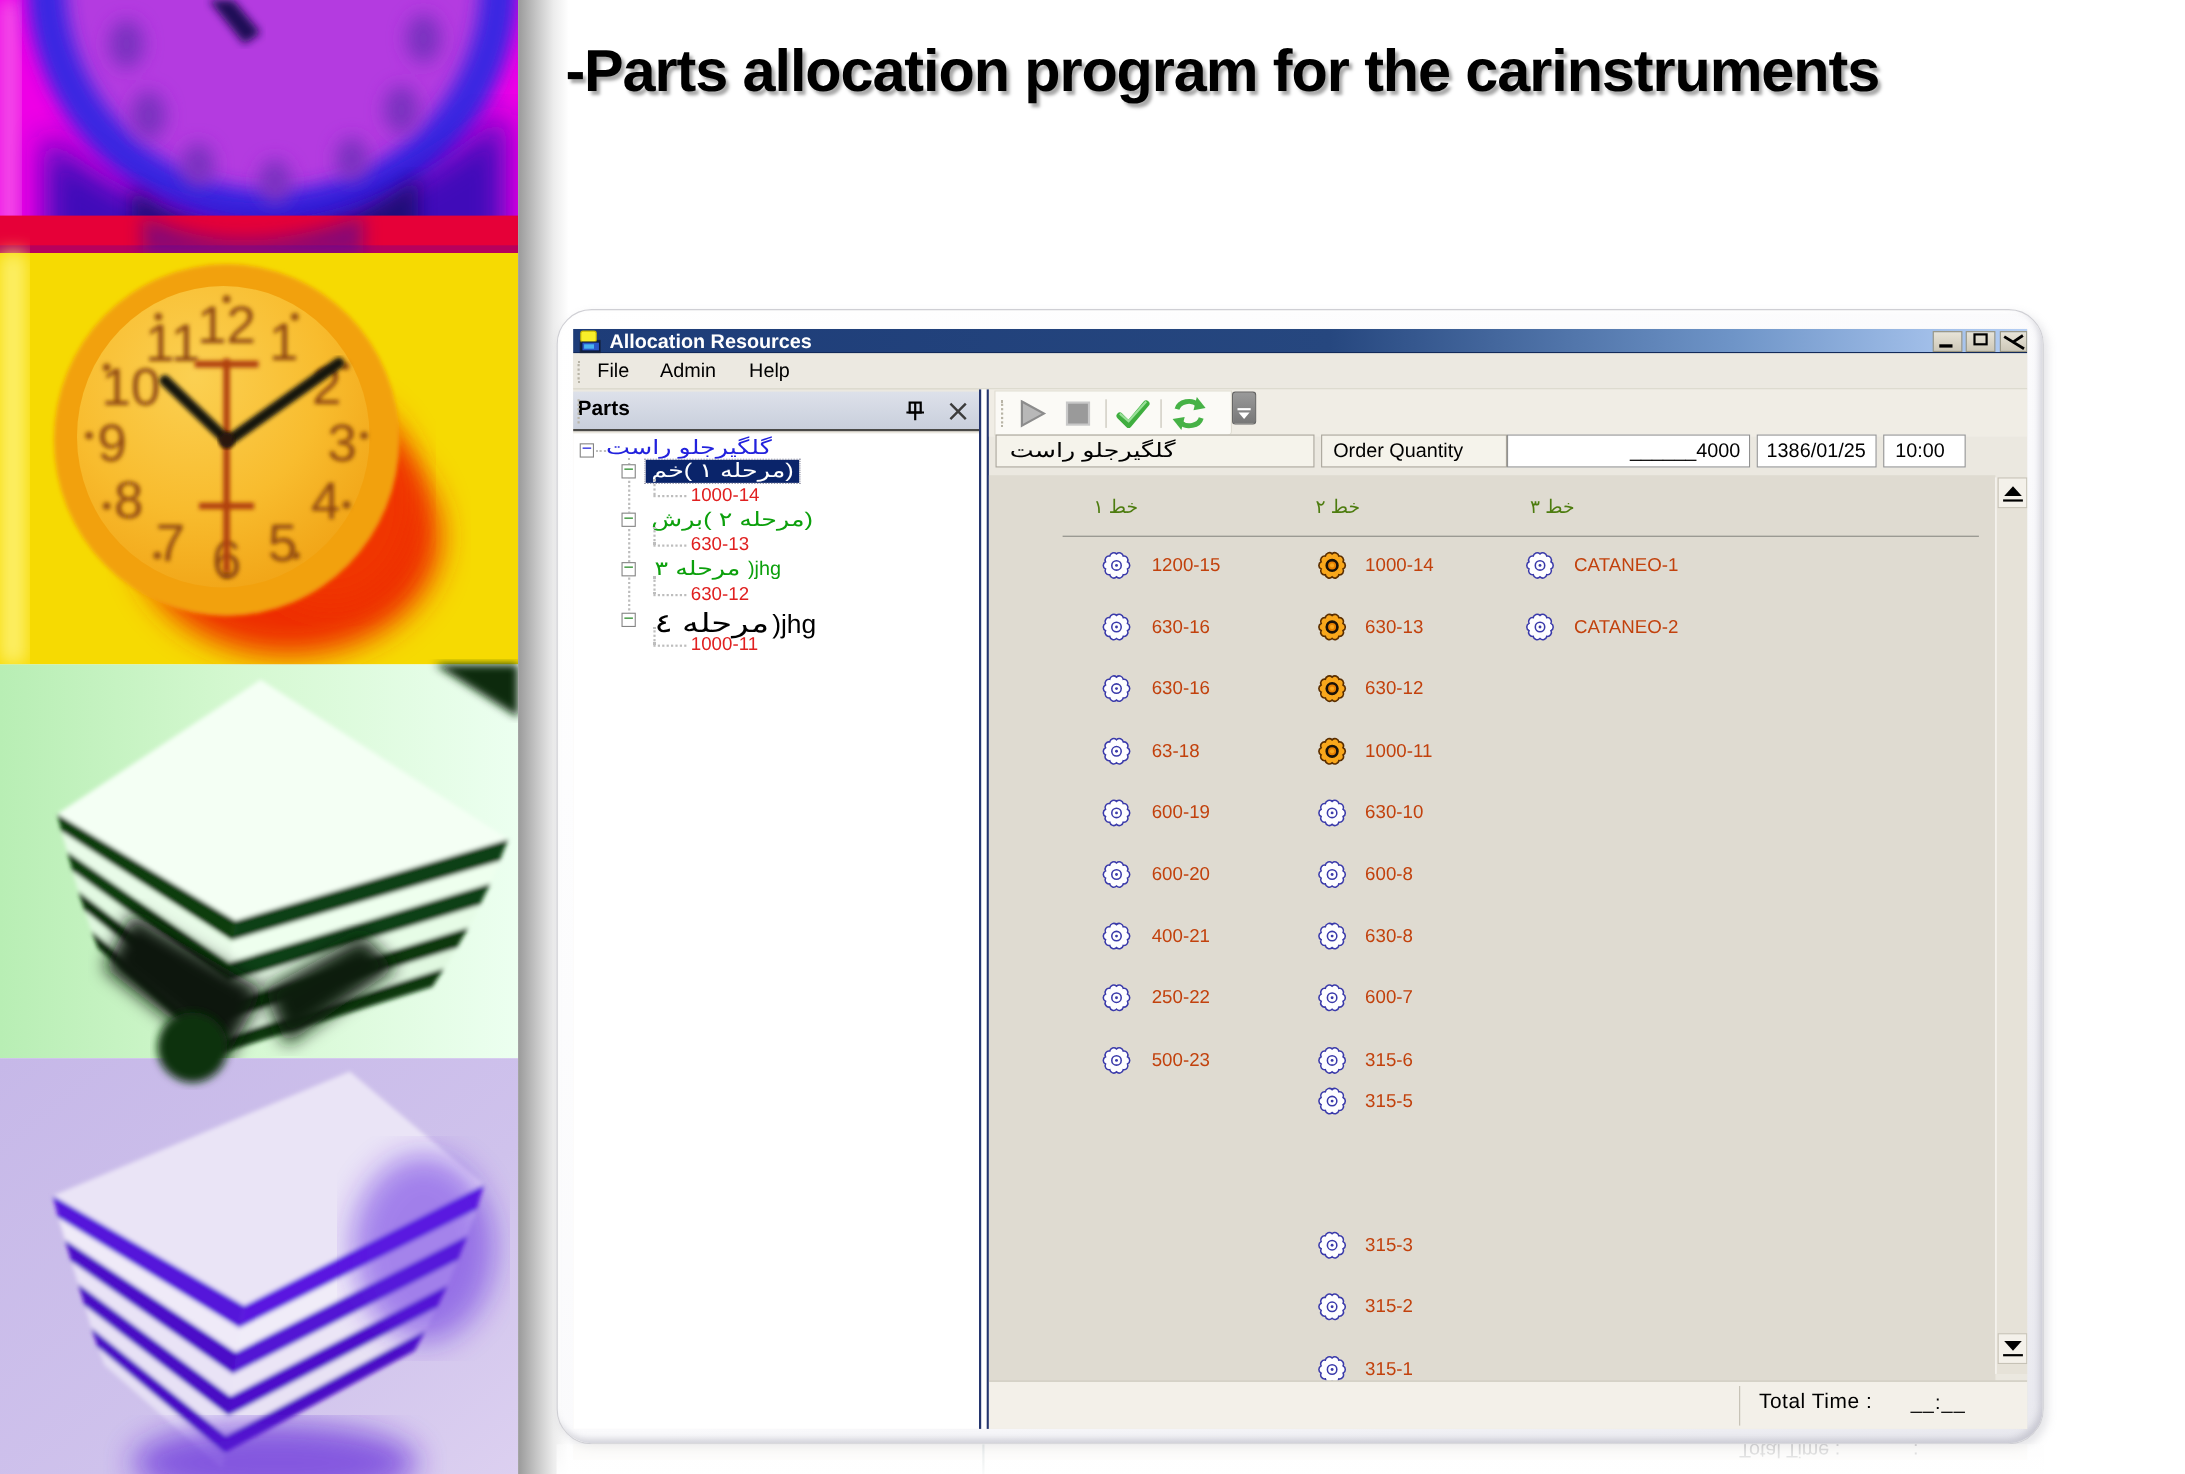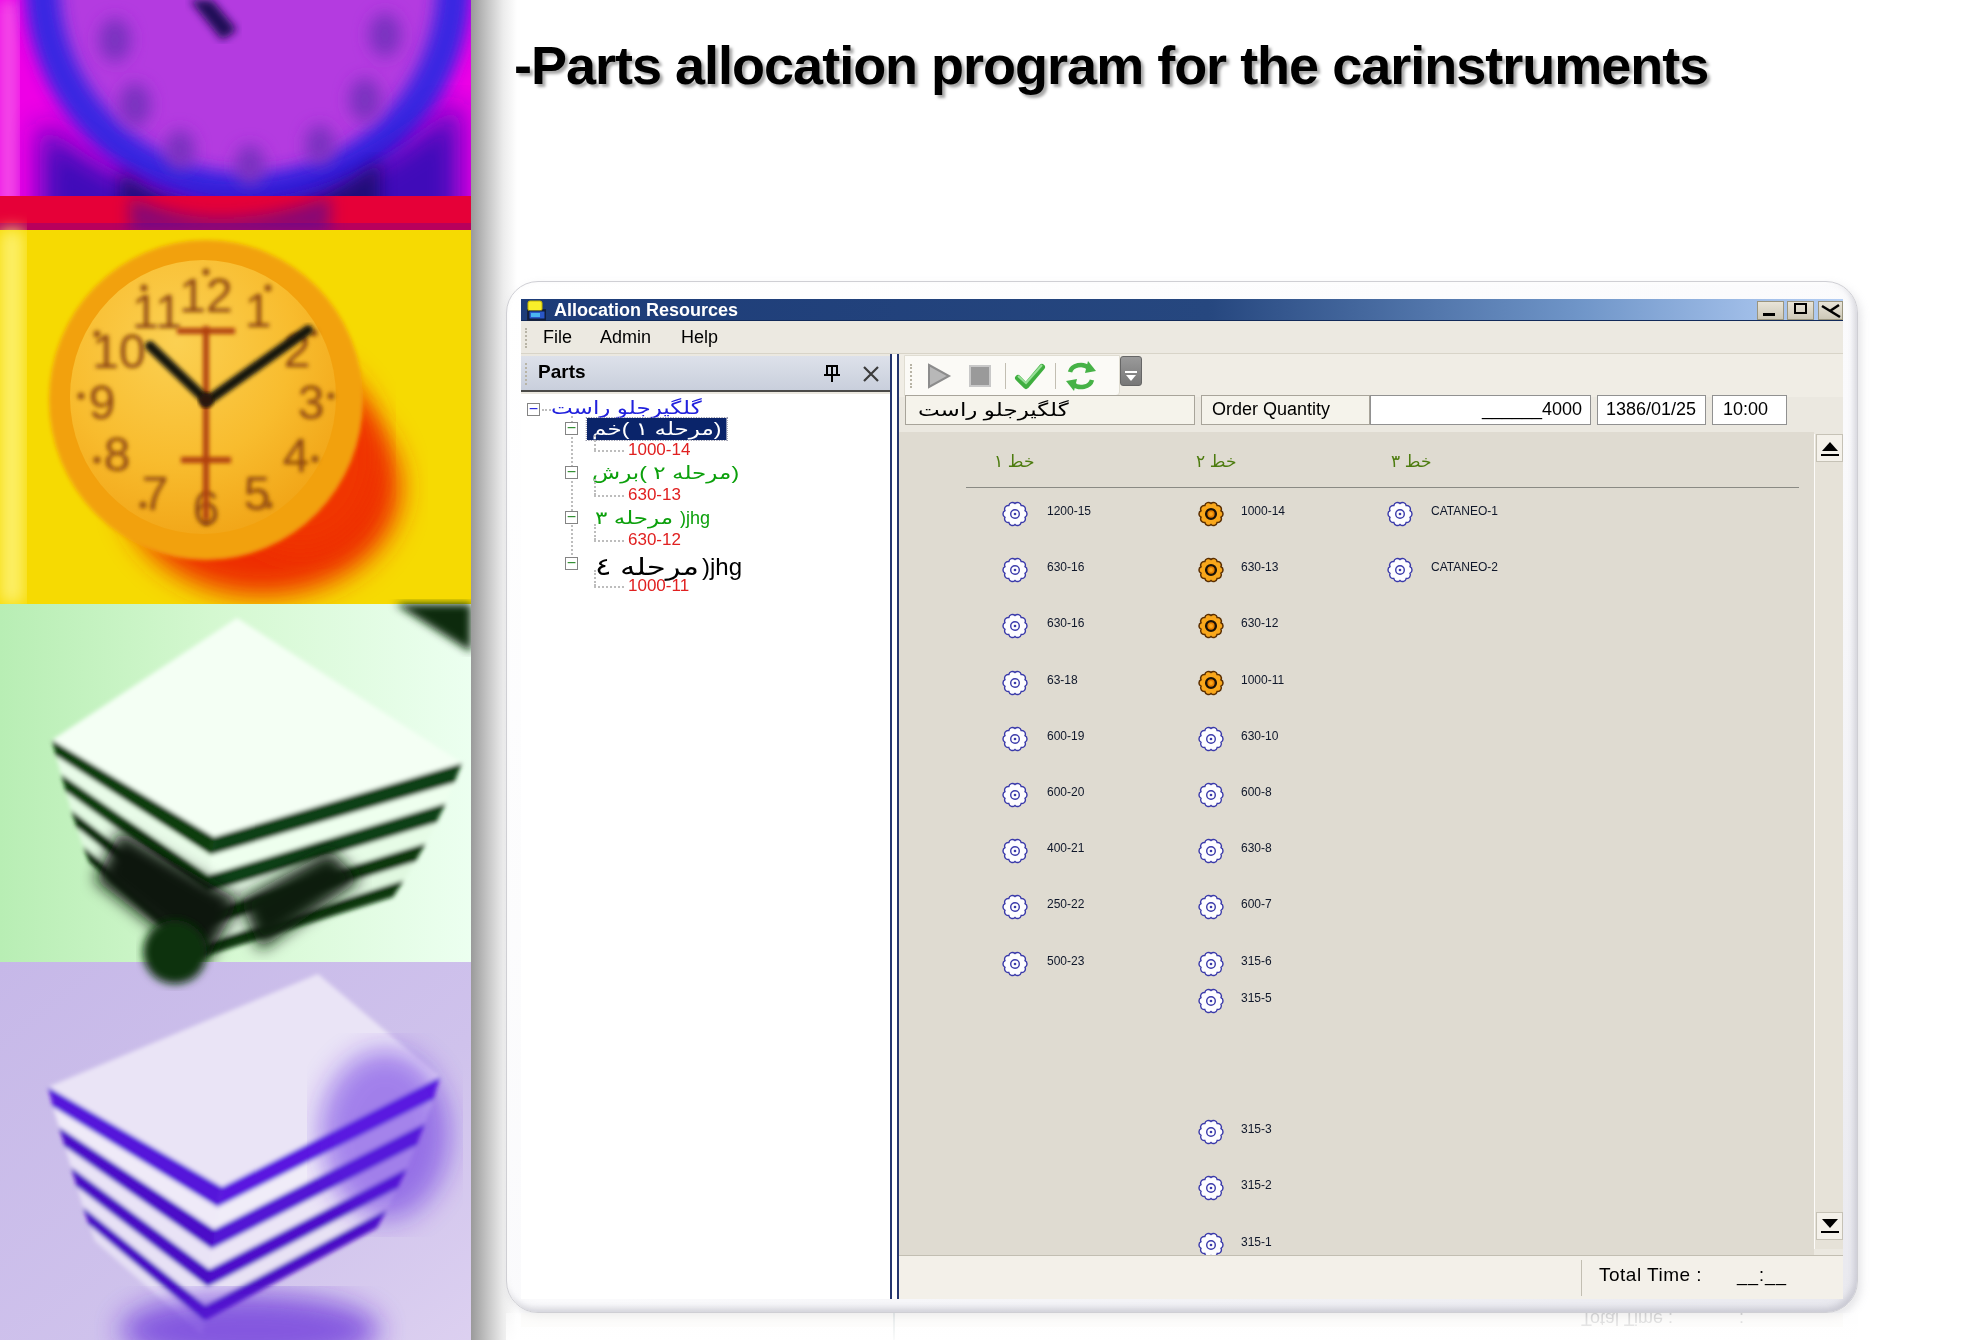--- a/index.html
+++ b/index.html
@@ -22,34 +22,34 @@
 #tbar .txt{position:absolute;left:33px;top:1px;color:#fff;font-size:18px;font-weight:bold;white-space:nowrap}
 .wbtn{position:absolute;top:2px;width:27px;height:19px;background:linear-gradient(180deg,#e8e4d8,#cdc8b8);
  border:1px solid #9a957f;color:#000}
 
 #mbar{left:0;top:23px;width:1322px;height:32px;background:#ece9e1;border-bottom:1px solid #d8d4c8}
 .mitem{position:absolute;top:5px;font-size:18px;color:#000}
 .grip{position:absolute;width:4px;border-left:2px dotted #b8b4a6}
 
 #phead{left:0;top:57px;width:370px;height:36px;background:linear-gradient(180deg,#dde1ea,#c9cfdc);
  border-bottom:2px solid #4a4a48}
-#phead .t{position:absolute;left:17px;top:5px;font-weight:bold;font-size:19px}
+#phead .t{position:absolute;left:4px;top:5px;font-weight:bold;font-size:19px}
 #tree{left:0;top:95px;width:369px;height:905px;background:#fff}
 #split{left:369px;top:55px;width:9px;height:945px;background:#fff;
  border-left:2px solid #24356e;border-right:2px solid #24356e}
 
 #rtop{left:378px;top:55px;width:944px;height:43px;background:#f0ede5}
 #tstrip{left:383px;top:56px;width:216px;height:41px;background:#fbfaf6;border:1px solid #e0ddd2;border-radius:0 0 4px 0}
 #tdrop{left:599px;top:57px;width:22px;height:30px;background:linear-gradient(180deg,#9a9a9a,#777);border-radius:3px;border:1px solid #666}
 .fbox{position:absolute;top:96px;height:30px;background:#f5f3eb;border:1px solid #a8a49a;font-size:18px;color:#000}
 .finp{position:absolute;top:96px;height:30px;background:#fff;border:1px solid #919191;font-size:18px;color:#000}
 #list{left:378px;top:133px;width:915px;height:823px;background:#dfdbd1;overflow:hidden}
 .lh{position:absolute;top:19px;font-size:17px;color:#4d7c0f}
 #lsep{position:absolute;left:67px;top:55px;width:833px;height:1px;background:#8a8a84}
-.row{position:absolute;height:34px;font-size:12px;color:#0f172a;white-space:nowrap}
+.row{position:absolute;height:34px;font-size:17px;color:#c2410c;white-space:nowrap}
 .row svg{position:absolute;top:3px;width:28px;height:28px}
 .row .t{position:absolute;top:7px}
 
 #vsb{left:1293px;top:135px;width:29px;height:815px;background:#e6e2d8;border-left:1px solid #fdfcfa}
 .sbtn{position:absolute;left:1px;width:27px;height:28px;background:#f4f1ea;border:1px solid #c6c2b6}
 
 #sbar{left:378px;top:956px;width:944px;height:44px;background:#f3f0e9;border-top:1px solid #c2beb2;font-size:18px}
 
 .tn{position:absolute;font-size:17px;white-space:nowrap}
 .tbox{position:absolute;width:13px;height:13px;background:#fff;border:1px solid #848484;line-height:9px;text-align:center}

